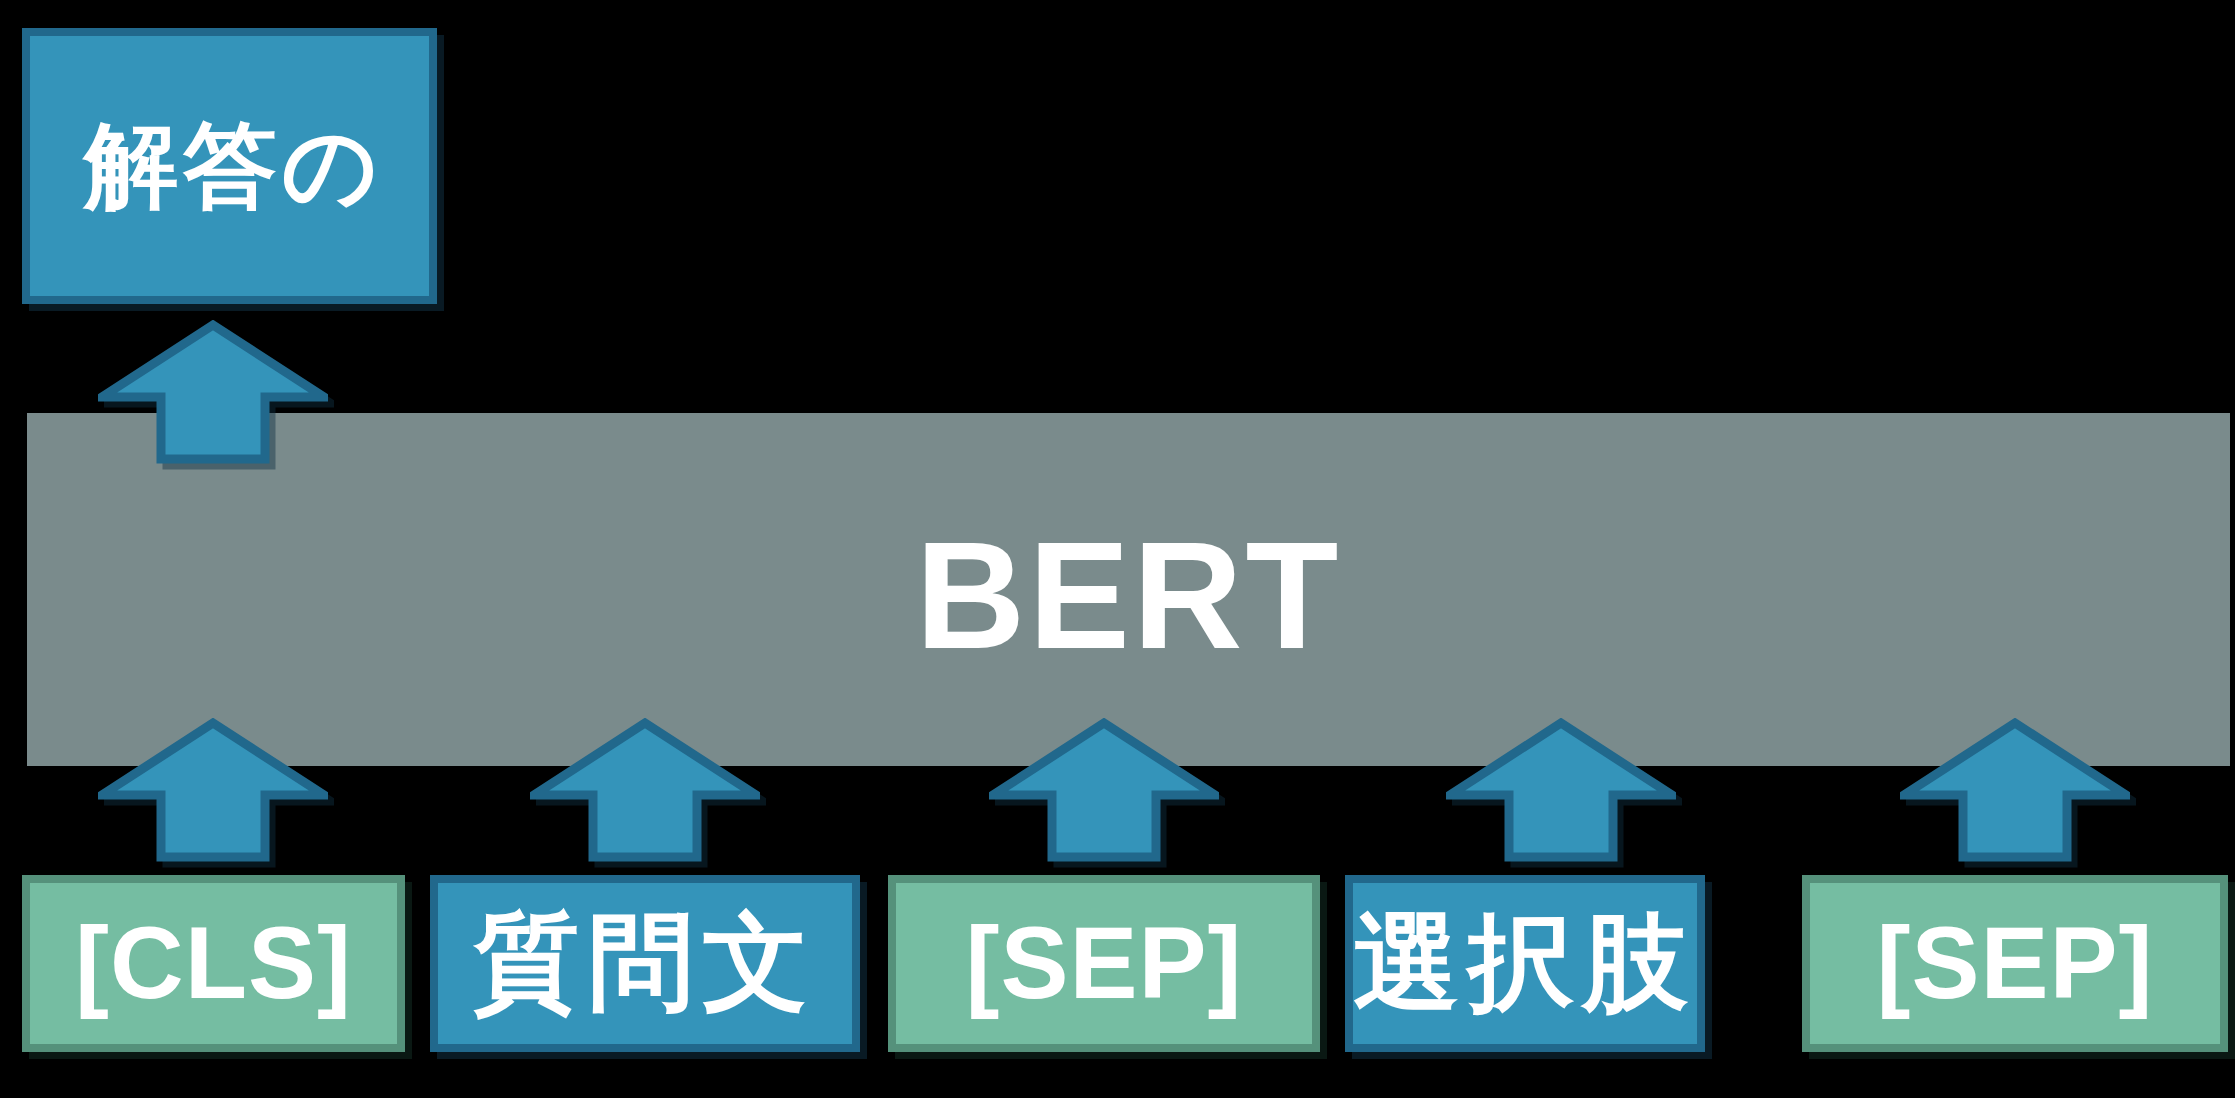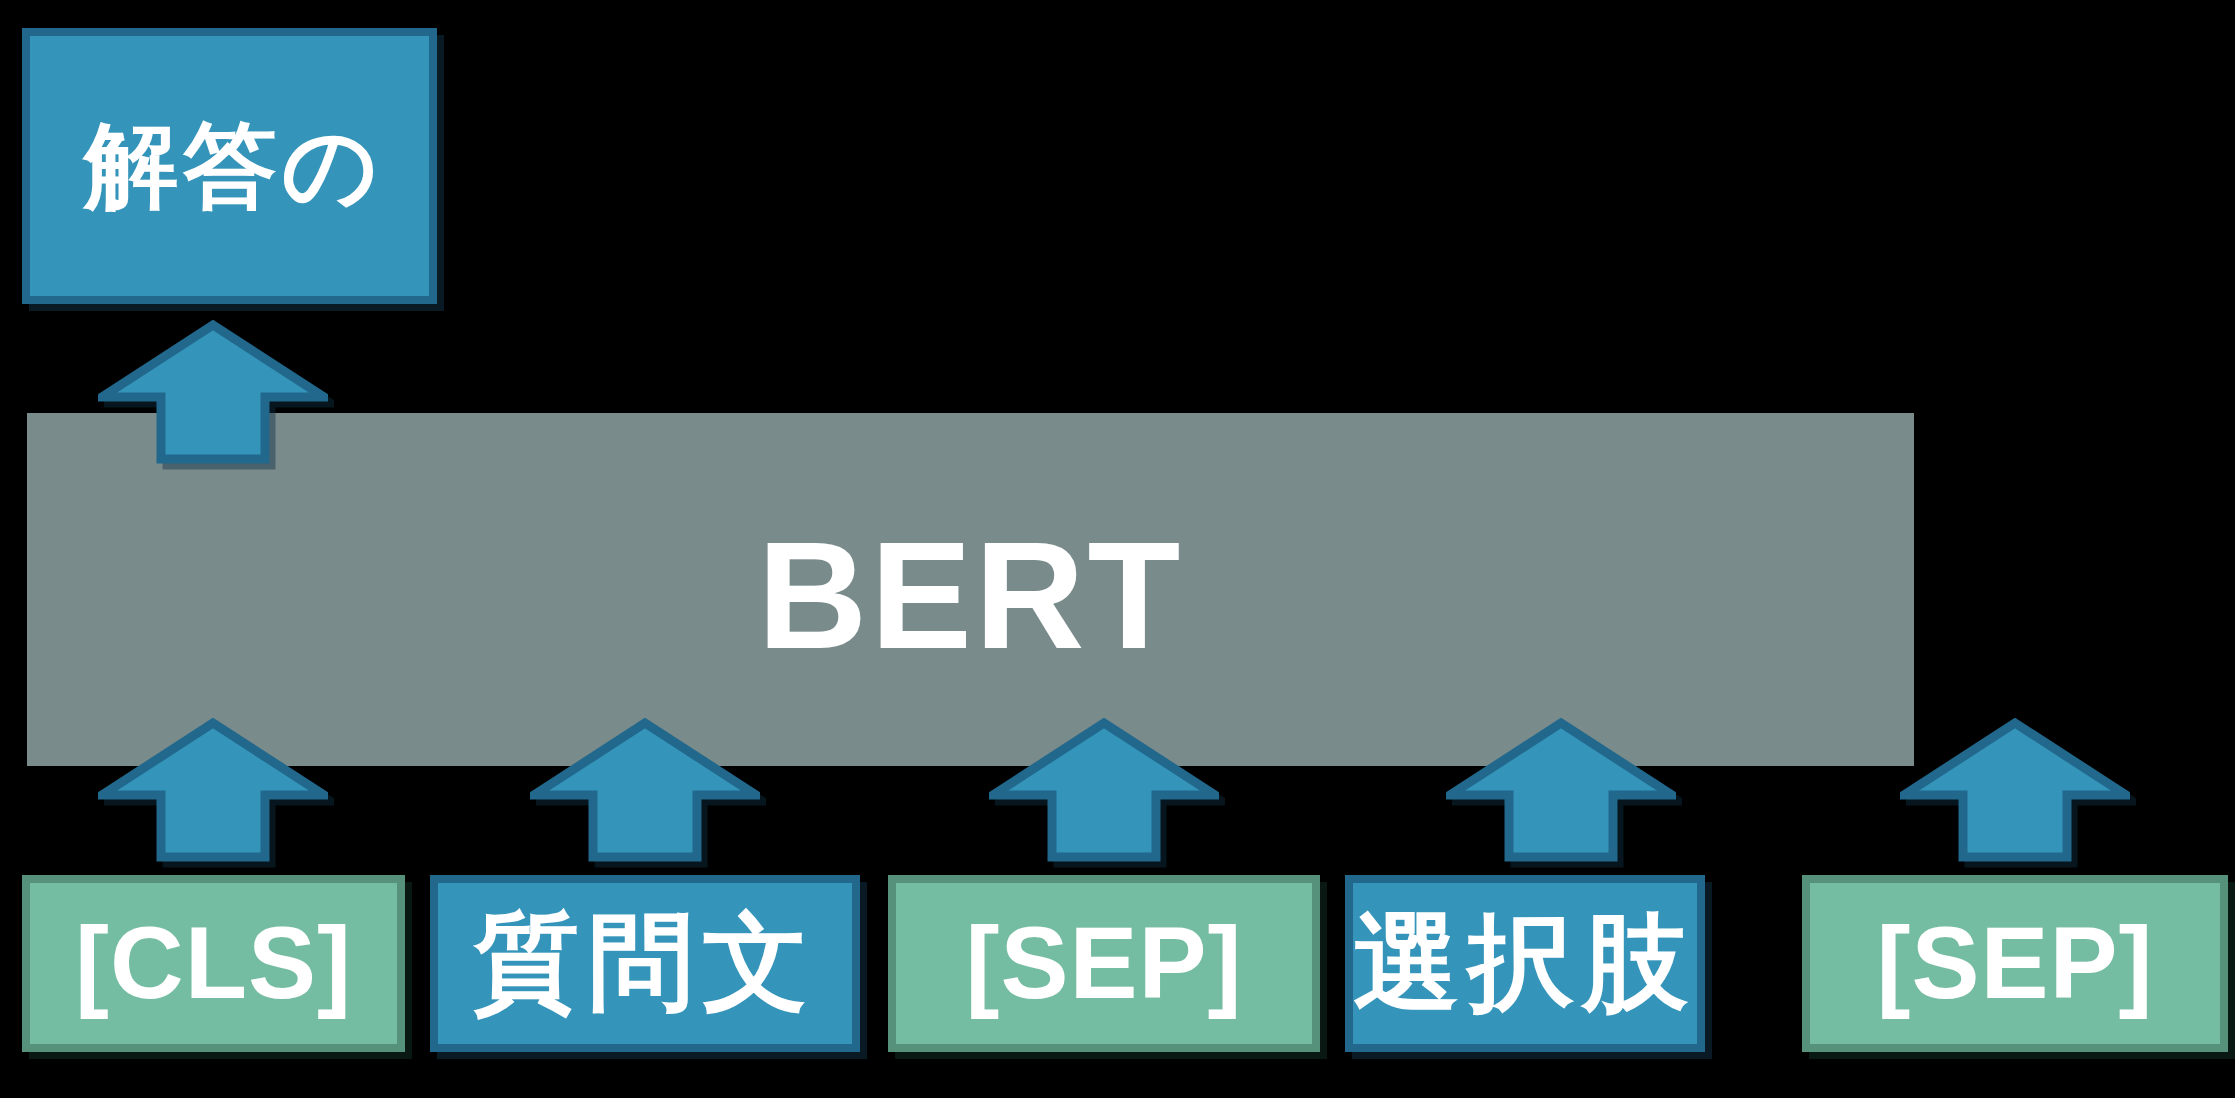--- a/index.html
+++ b/index.html
@@ -32,21 +32,21 @@
     box-shadow: 7px 7px 0 rgba(16, 48, 66, 0.55);
     font-size: 94px;
     font-weight: 600;
     line-height: 1.40;
     letter-spacing: 0.05em;
     padding-left: 8px;
   }
   .score-box .line { display: block; }
   .model-box {
     left: 27px; top: 413px;
-    width: 1887px; height: 353px;
+    width: 2203px; height: 353px;
     background: var(--model_grey, #7A8B8C);
     z-index: 1;
     text-align: right;
   }
   .model-box .model-label {
     font-size: 152px;
     font-weight: bold;
     letter-spacing: 3px;
     transform: translateY(6px);
   }

